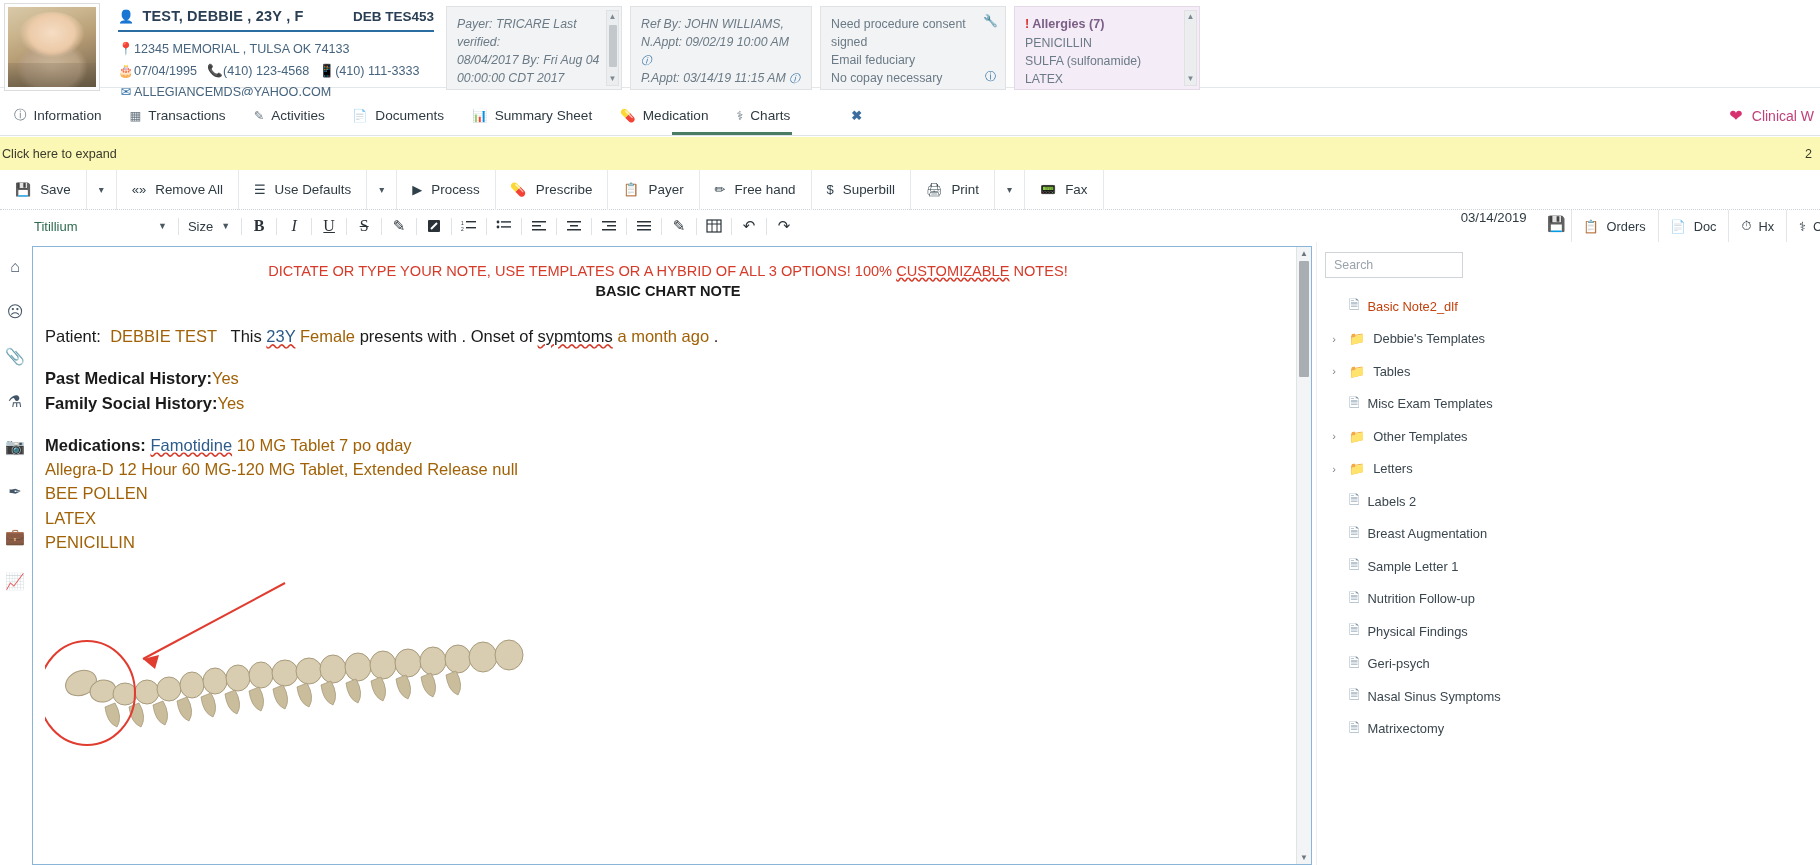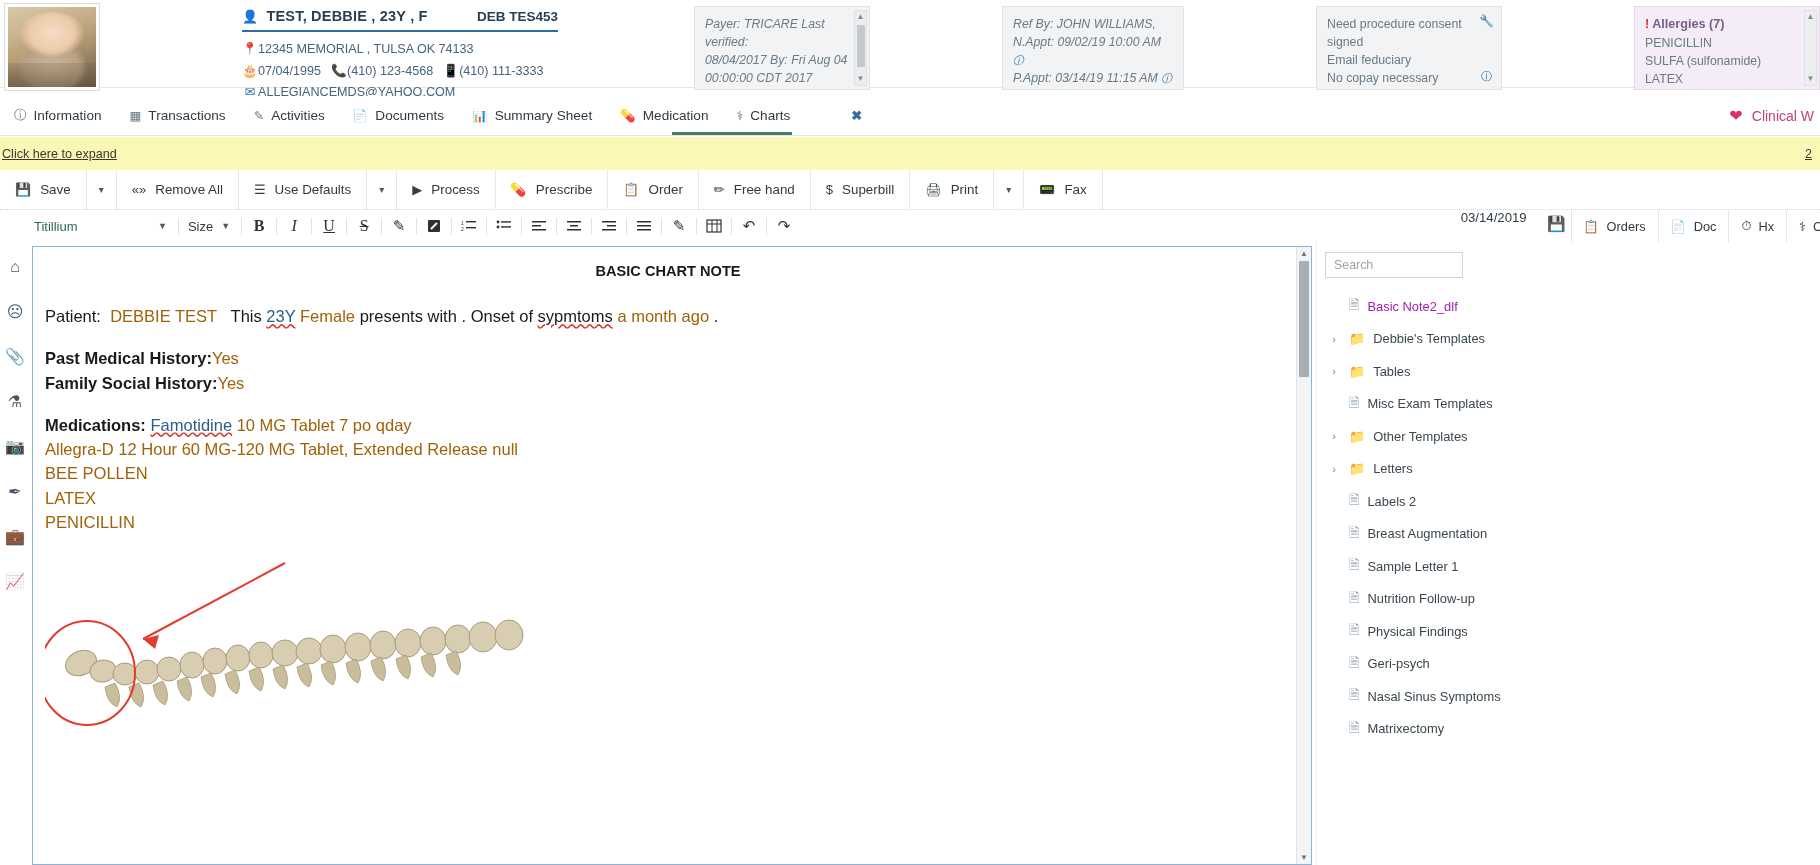--- a/index.html
+++ b/index.html
@@ -10,21 +10,20 @@
     overflow: hidden;
   }
   body { position: relative; }
 
   
   .header {
     position: absolute; top: 0; left: 0; width: 1820px; height: 88px;
     background: #ffffff;
     display: flex; align-items: flex-start;
     border-bottom: 1px solid #e4e7ea;
-    justify-content: space-between;
   }
   .photo-wrap {
     width: 96px; height: 88px; margin: 3px 6px 0 4px;
     flex: 0 0 auto; position: relative;
     background: #fdfdfd; border: 1px solid #dcdcdc;
     padding: 3px;
   }
   .photo {
     width: 100%; height: 100%;
     background:
@@ -116,21 +115,21 @@
     display: flex; align-items: center; gap: 9px;
     font-size: 14px; color: #c2417a; padding-right: 6px; white-space: nowrap;
   }
   .clinical-badge .heart { color: #d6306f; font-size: 16px; }
 
   
   .expandbar {
     position: absolute; top: 137px; left: 0; width: 1820px; height: 33px;
     background: #fbf7b5; display: flex; align-items: center;
     justify-content: space-between; padding: 0 4px 0 2px;
-    font-size: 12.6px; color: #3a3a2c; text-decoration: underline;
+    font-size: 12.6px; color: #3a3a2c;
   }
   .expandbar .cnt { padding-right: 4px; }
 
   
   .actionbar {
     position: absolute; top: 170px; left: 0; width: 1820px; height: 40px;
     background: #ffffff; display: flex; align-items: center;
     border-bottom: 1px dotted #cfd4d8;
   }
   .abtn {
@@ -233,21 +232,21 @@
   .tlist { margin-top: 12px; }
   .titem {
     display: flex; align-items: center; height: 32.5px; gap: 8px;
     font-size: 12.9px; cursor: pointer; padding-left: 2px;
   }
   .titem .chev {
     width: 14px; text-align: center; color: #7a848c; font-size: 11px;
   }
   .titem .chev.empty { visibility: hidden; }
   .titem .name { color: #3a464e; }
-  .titem.sel .name { color: #a21caf; }
+  .titem.sel .name { color: #c2410c; }
   .fld { color: #f0bf3e; font-size: 13px; }
   .docic { color: #7e94a6; font-size: 13px; }
 </style>
 </head>
 <body>
 
 <div class="header">
 
   <div class="photo-wrap">
     <div class="photo"></div>
@@ -389,21 +388,21 @@
   <div class="abtn">
     <span class="aic">▶</span>
     <span>Process</span>
   </div>
   <div class="abtn">
     <span class="aic">💊</span>
     <span>Prescribe</span>
   </div>
   <div class="abtn">
     <span class="aic">📋</span>
-    <span>Order</span>
+    <span>Payer</span>
   </div>
   <div class="abtn">
     <span class="aic">✏</span>
     <span>Free hand</span>
   </div>
   <div class="abtn">
     <span class="aic">$</span>
     <span>Superbill</span>
   </div>
   <div class="abtn">
@@ -536,20 +535,23 @@
   <span class="rail-ic">📎</span>
   <span class="rail-ic">⚗</span>
   <span class="rail-ic">📷</span>
   <span class="rail-ic">✒</span>
   <span class="rail-ic">💼</span>
   <span class="rail-ic">📈</span>
 </div>
 
 <div class="editor-wrap">
   <div class="editor">
+    <div class="doc-banner">
+      <span>DICTATE OR TYPE YOUR NOTE, USE TEMPLATES OR A HYBRID OF ALL 3 OPTIONS!  100%  </span><span class="ul">CUSTOMIZABLE</span><span> NOTES!</span>
+    </div>
     <div class="doc-title">BASIC CHART NOTE</div>
 
     <div class="doc-line">
       <span>Patient:</span>&nbsp;
       <span class="bl">DEBBIE TEST</span>&nbsp;&nbsp;
       <span>This</span>
       <span class="bl-u">23Y</span>
       <span class="bl">Female</span>
       <span>presents with</span>
       <span>.</span>

